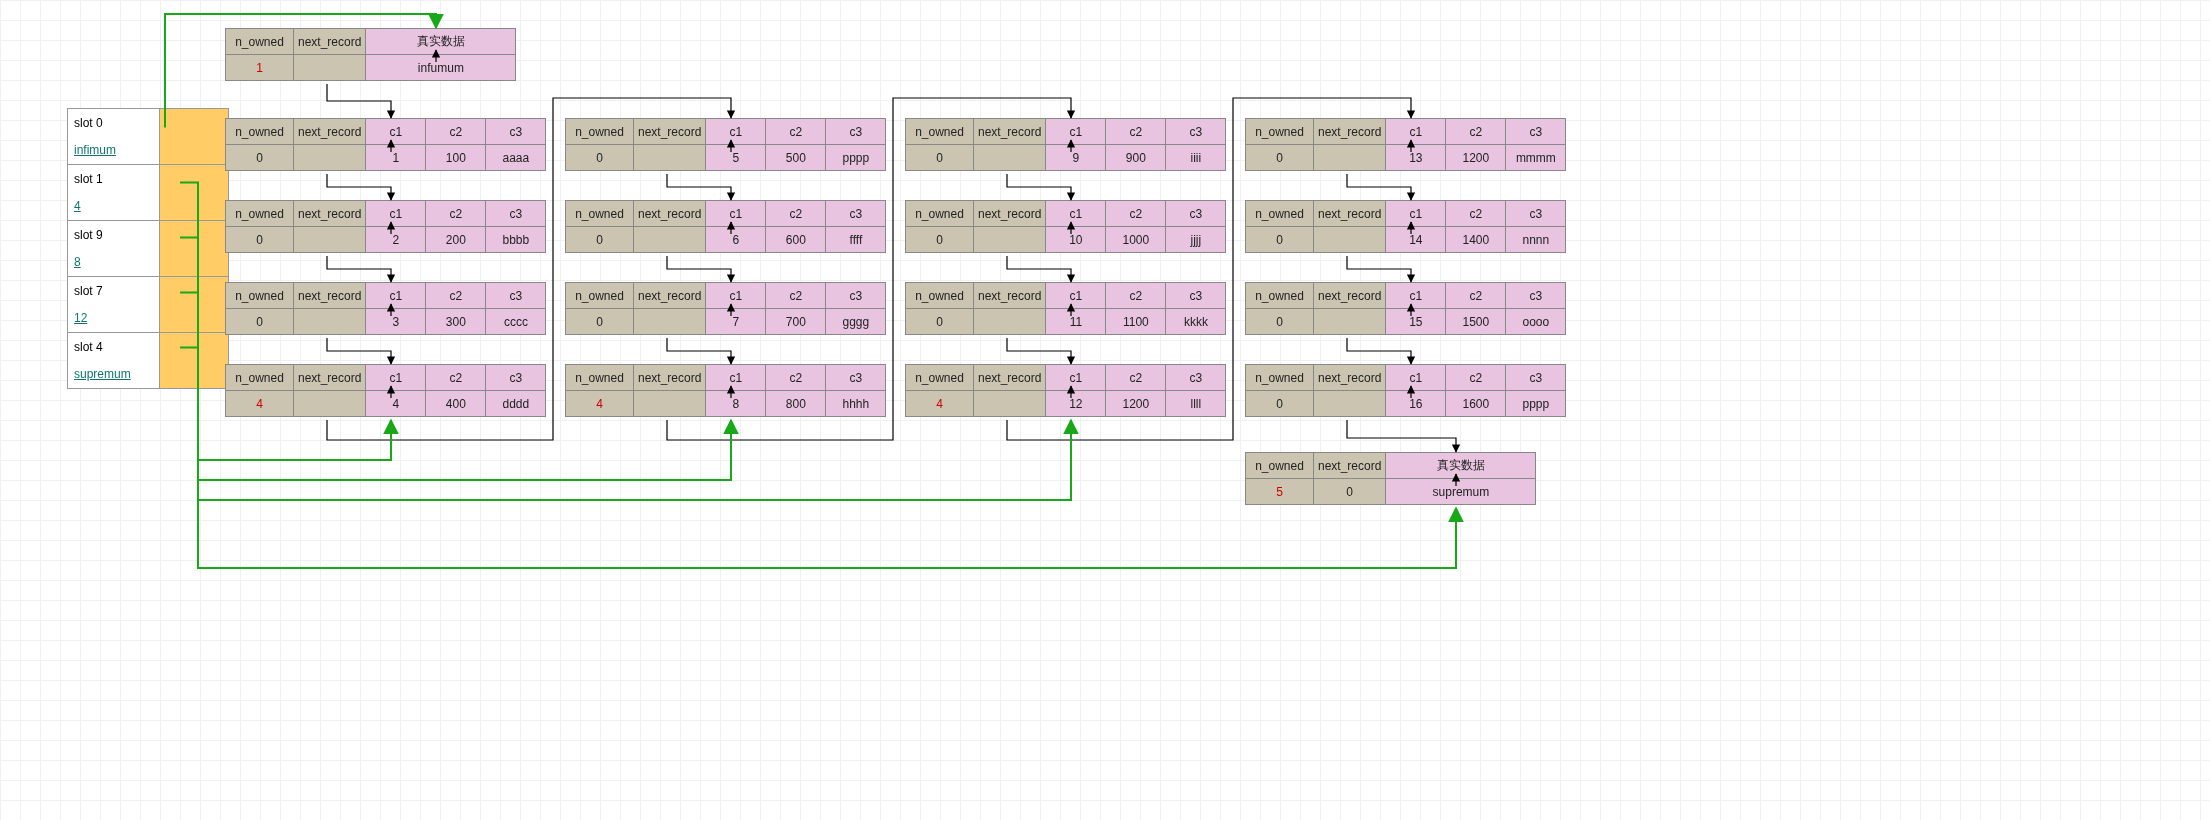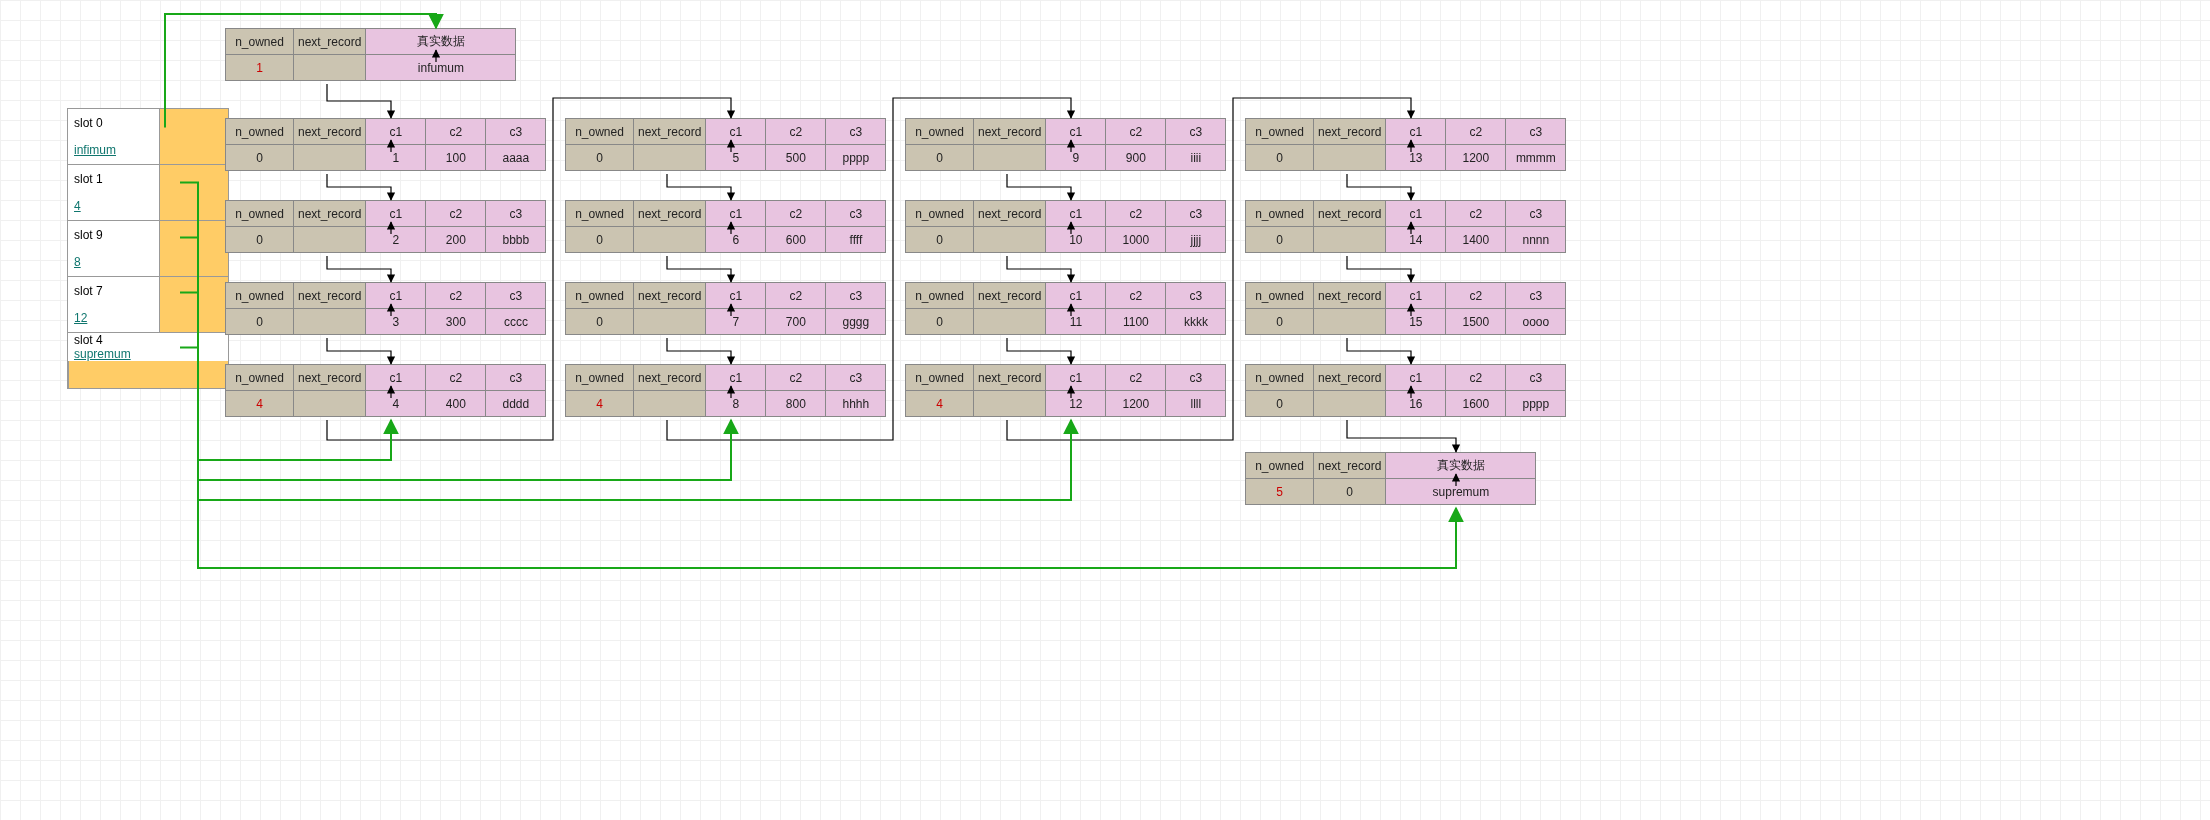--- a/index.html
+++ b/index.html
@@ -34,21 +34,21 @@
     width: 160px;
     border: 1px solid #999;
     margin-left: 47px;
   }
   .slot {
     height: 55px;
     border-bottom: 1px solid #999;
     background: #fff;
     display: flex;
   }
-  .slot:last-child { border-bottom: none; flex-direction: column; }
+  .slot:last-child { border-bottom: none; }
   .slot .label-col {
     width: 85px;
     display: flex;
     flex-direction: column;
     justify-content: space-around;
     padding-left: 6px;
   }
   .slot .orange-col {
     flex: 1;
     background: #ffcc66;

